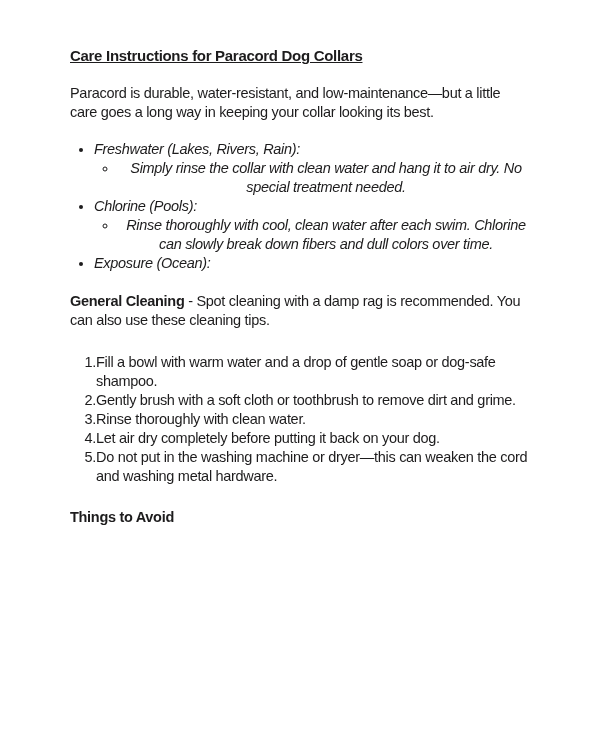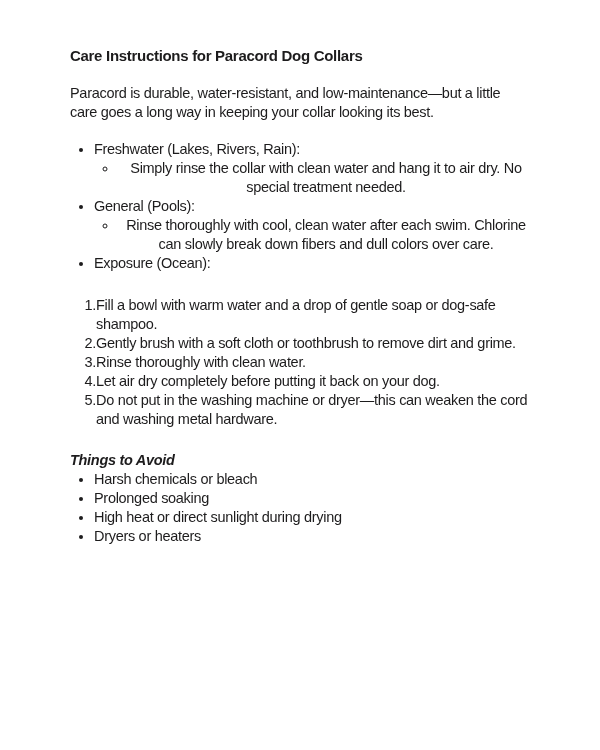--- a/index.html
+++ b/index.html
@@ -19,53 +19,54 @@
   }
   .doc {
     box-sizing: border-box;
     width: 600px;
     height: 750px;
     padding: 46px 58px 0 70px;
   }
   .doc-title {
     font-size: 15px;
     font-weight: 700;
+    text-decoration: underline;
     margin: 0;
     line-height: 19px;
   }
   .para {
     margin: 19px 12px 0 0;
   }
   strong.inline-head {
     font-weight: 700;
   }
   ul.l1 {
     list-style-type: disc;
     margin: 18px 8px 0 0;
     padding: 0 0 0 24px;
+    font-style: italic;
   }
   ul.l2 {
     list-style-type: circle;
     margin: 0;
     padding: 0 0 0 24px;
     text-align: center;
   }
   ol.steps {
     margin: 23px 0 0 0;
     padding: 0 0 0 26px;
   }
   ol.steps > li::marker {
     content: counter(list-item) ".";
   }
   .subhead {
     font-size: 14.5px;
     font-weight: 700;
     margin: 22px 0 0 0;
     line-height: 19px;
-    font-style: italic;
   }
   ul.avoid {
     list-style-type: disc;
     margin: 0;
     padding: 0 0 0 24px;
   }
   li {
     margin: 0;
   }
 </style>
@@ -80,41 +81,36 @@
 
 
   <ul class="l1">
     <li>
       <span>Freshwater (Lakes, Rivers, Rain):</span>
       <ul class="l2">
         <li>Simply rinse the collar with clean water and hang it to air dry. No special treatment needed.</li>
       </ul>
     </li>
     <li>
-      <span>General (Pools):</span>
+      <span>Chlorine (Pools):</span>
       <ul class="l2">
-        <li>Rinse thoroughly with cool, clean water after each swim. Chlorine can slowly break down fibers and dull colors over care.</li>
+        <li>Rinse thoroughly with cool, clean water after each swim. Chlorine can slowly break down fibers and dull colors over time.</li>
       </ul>
     </li>
     <li>
       <span>Exposure (Ocean):</span>
     </li>
   </ul>
 
+  <p class="para"><strong class="inline-head">General Cleaning</strong><span> - Spot cleaning with a damp rag is recommended. You can also use these cleaning tips.</span></p>
 
   <ol class="steps">
     <li>Fill a bowl with warm water and a drop of gentle soap or dog-safe shampoo.</li>
     <li>Gently brush with a soft cloth or toothbrush to remove dirt and grime.</li>
     <li>Rinse thoroughly with clean water.</li>
     <li>Let air dry completely before putting it back on your dog.</li>
     <li>Do not put in the washing machine or dryer—this can weaken the cord and washing metal hardware.</li>
   </ol>
 
   <h2 class="subhead">Things to Avoid</h2>
 
-  <ul class="avoid">
-    <li>Harsh chemicals or bleach</li>
-    <li>Prolonged soaking</li>
-    <li>High heat or direct sunlight during drying</li>
-    <li>Dryers or heaters</li>
-  </ul>
 
 </div>
 
 </body></html>

